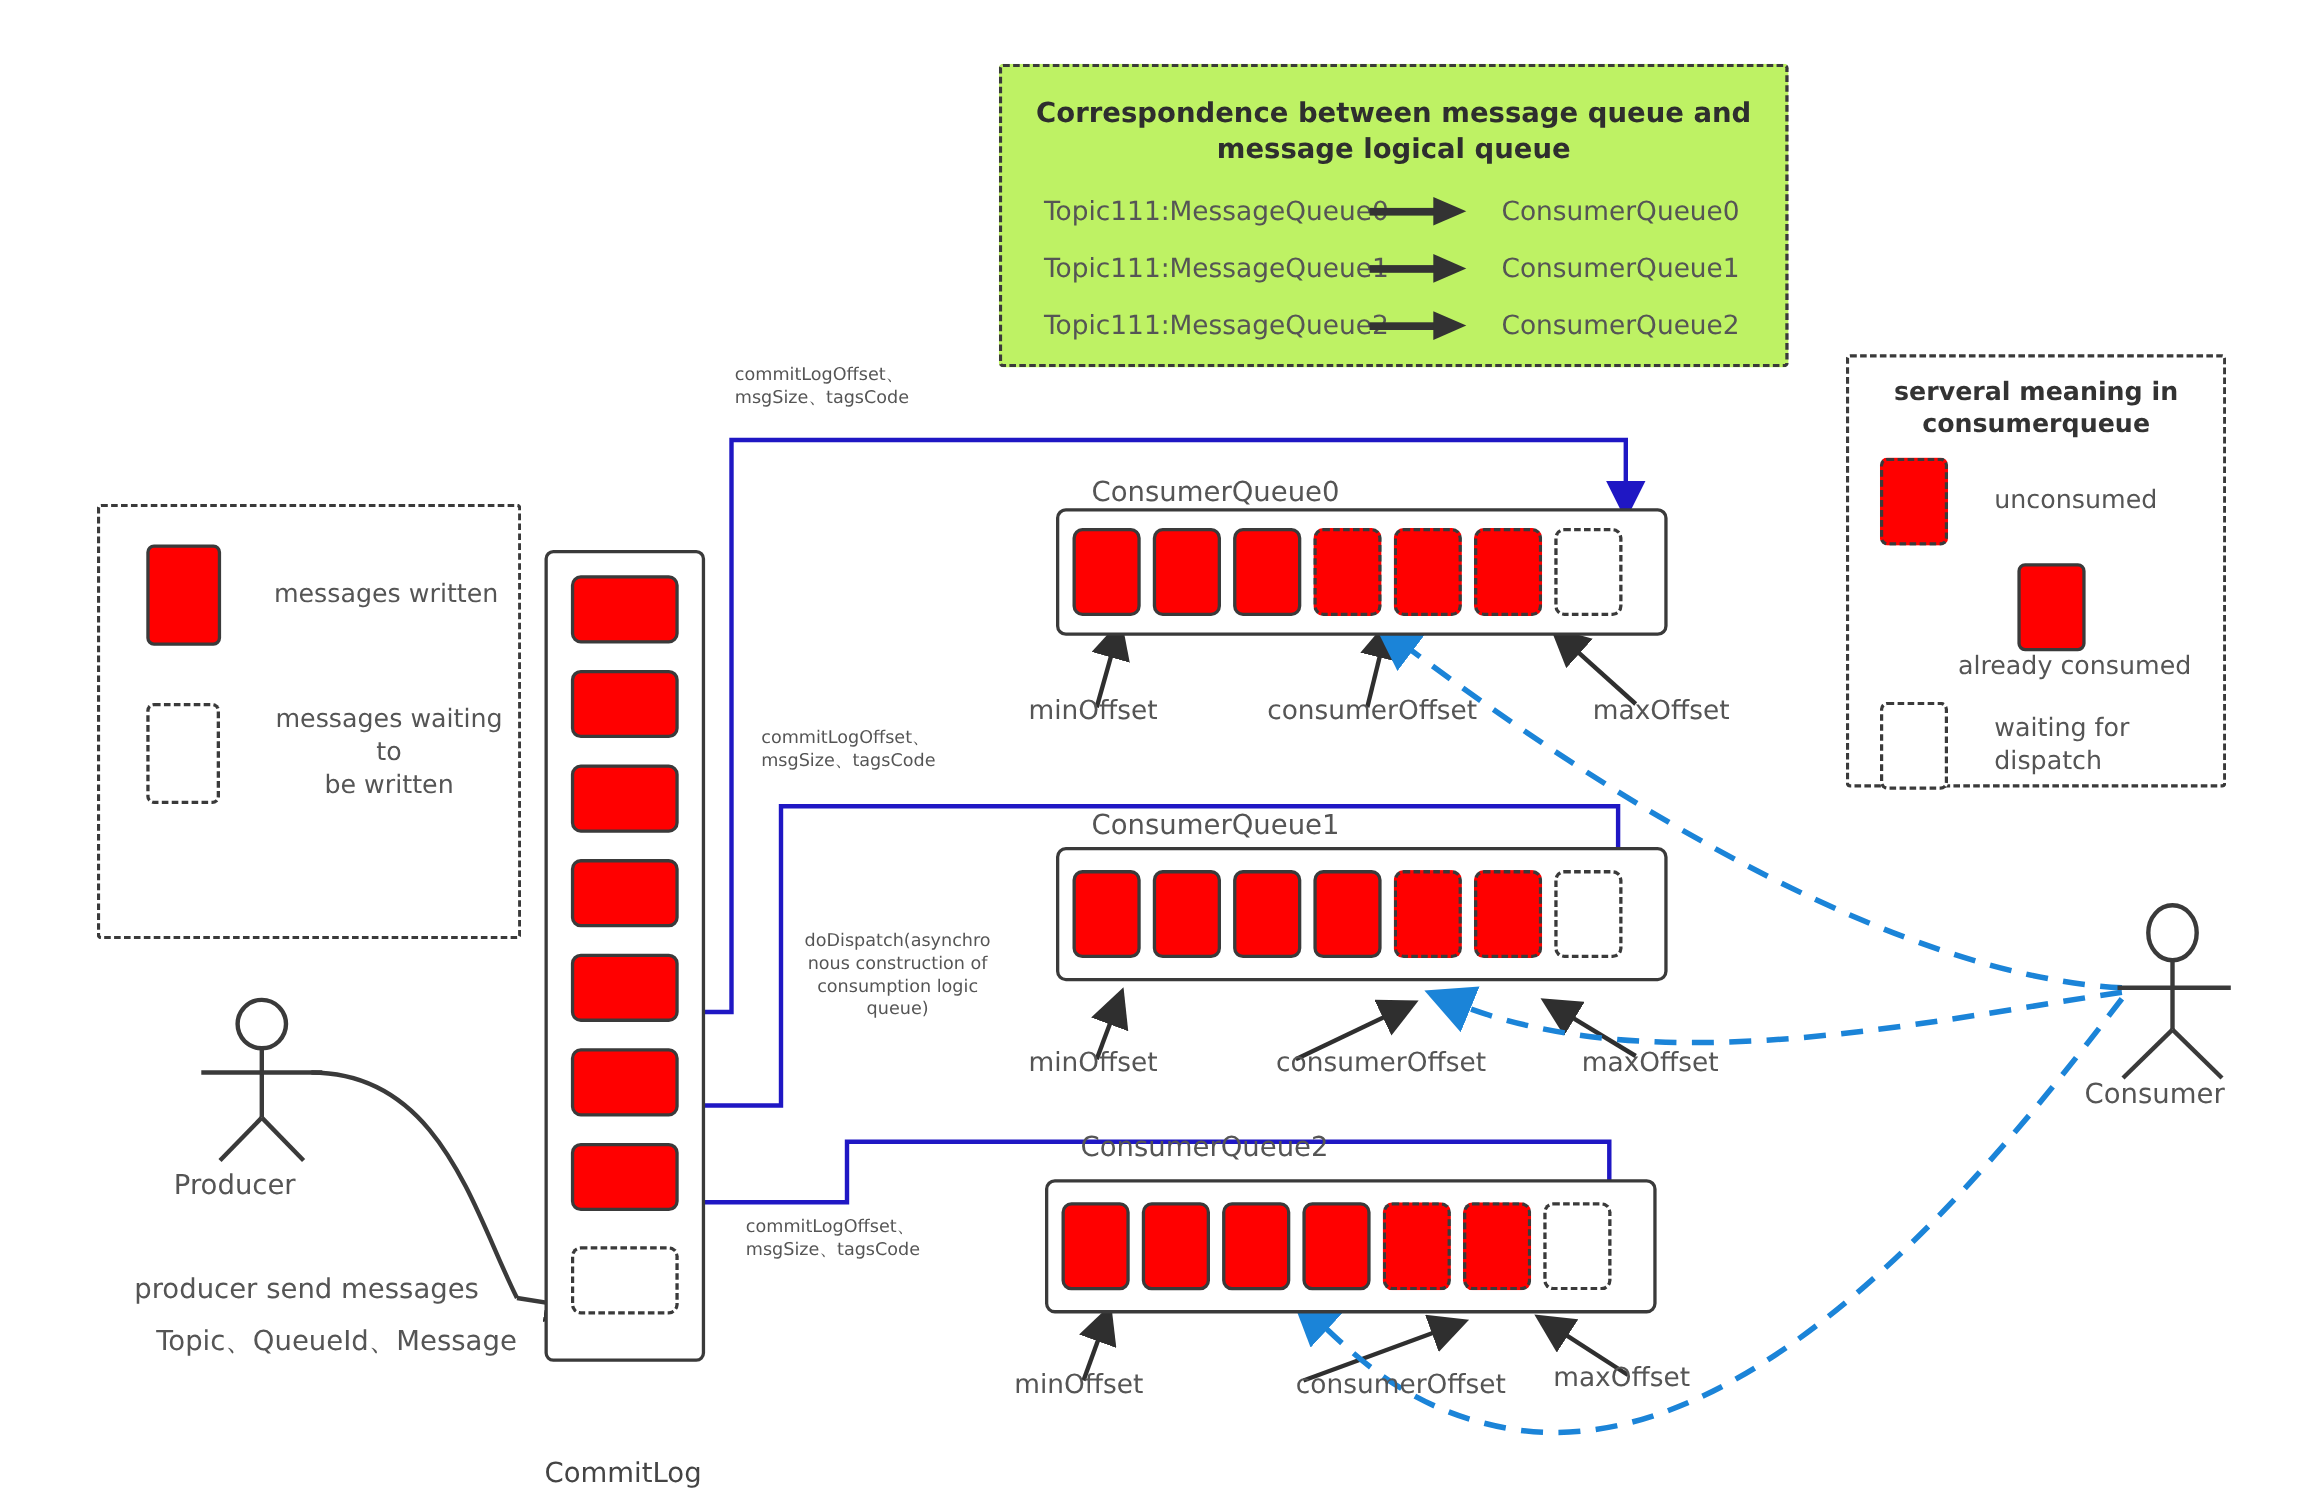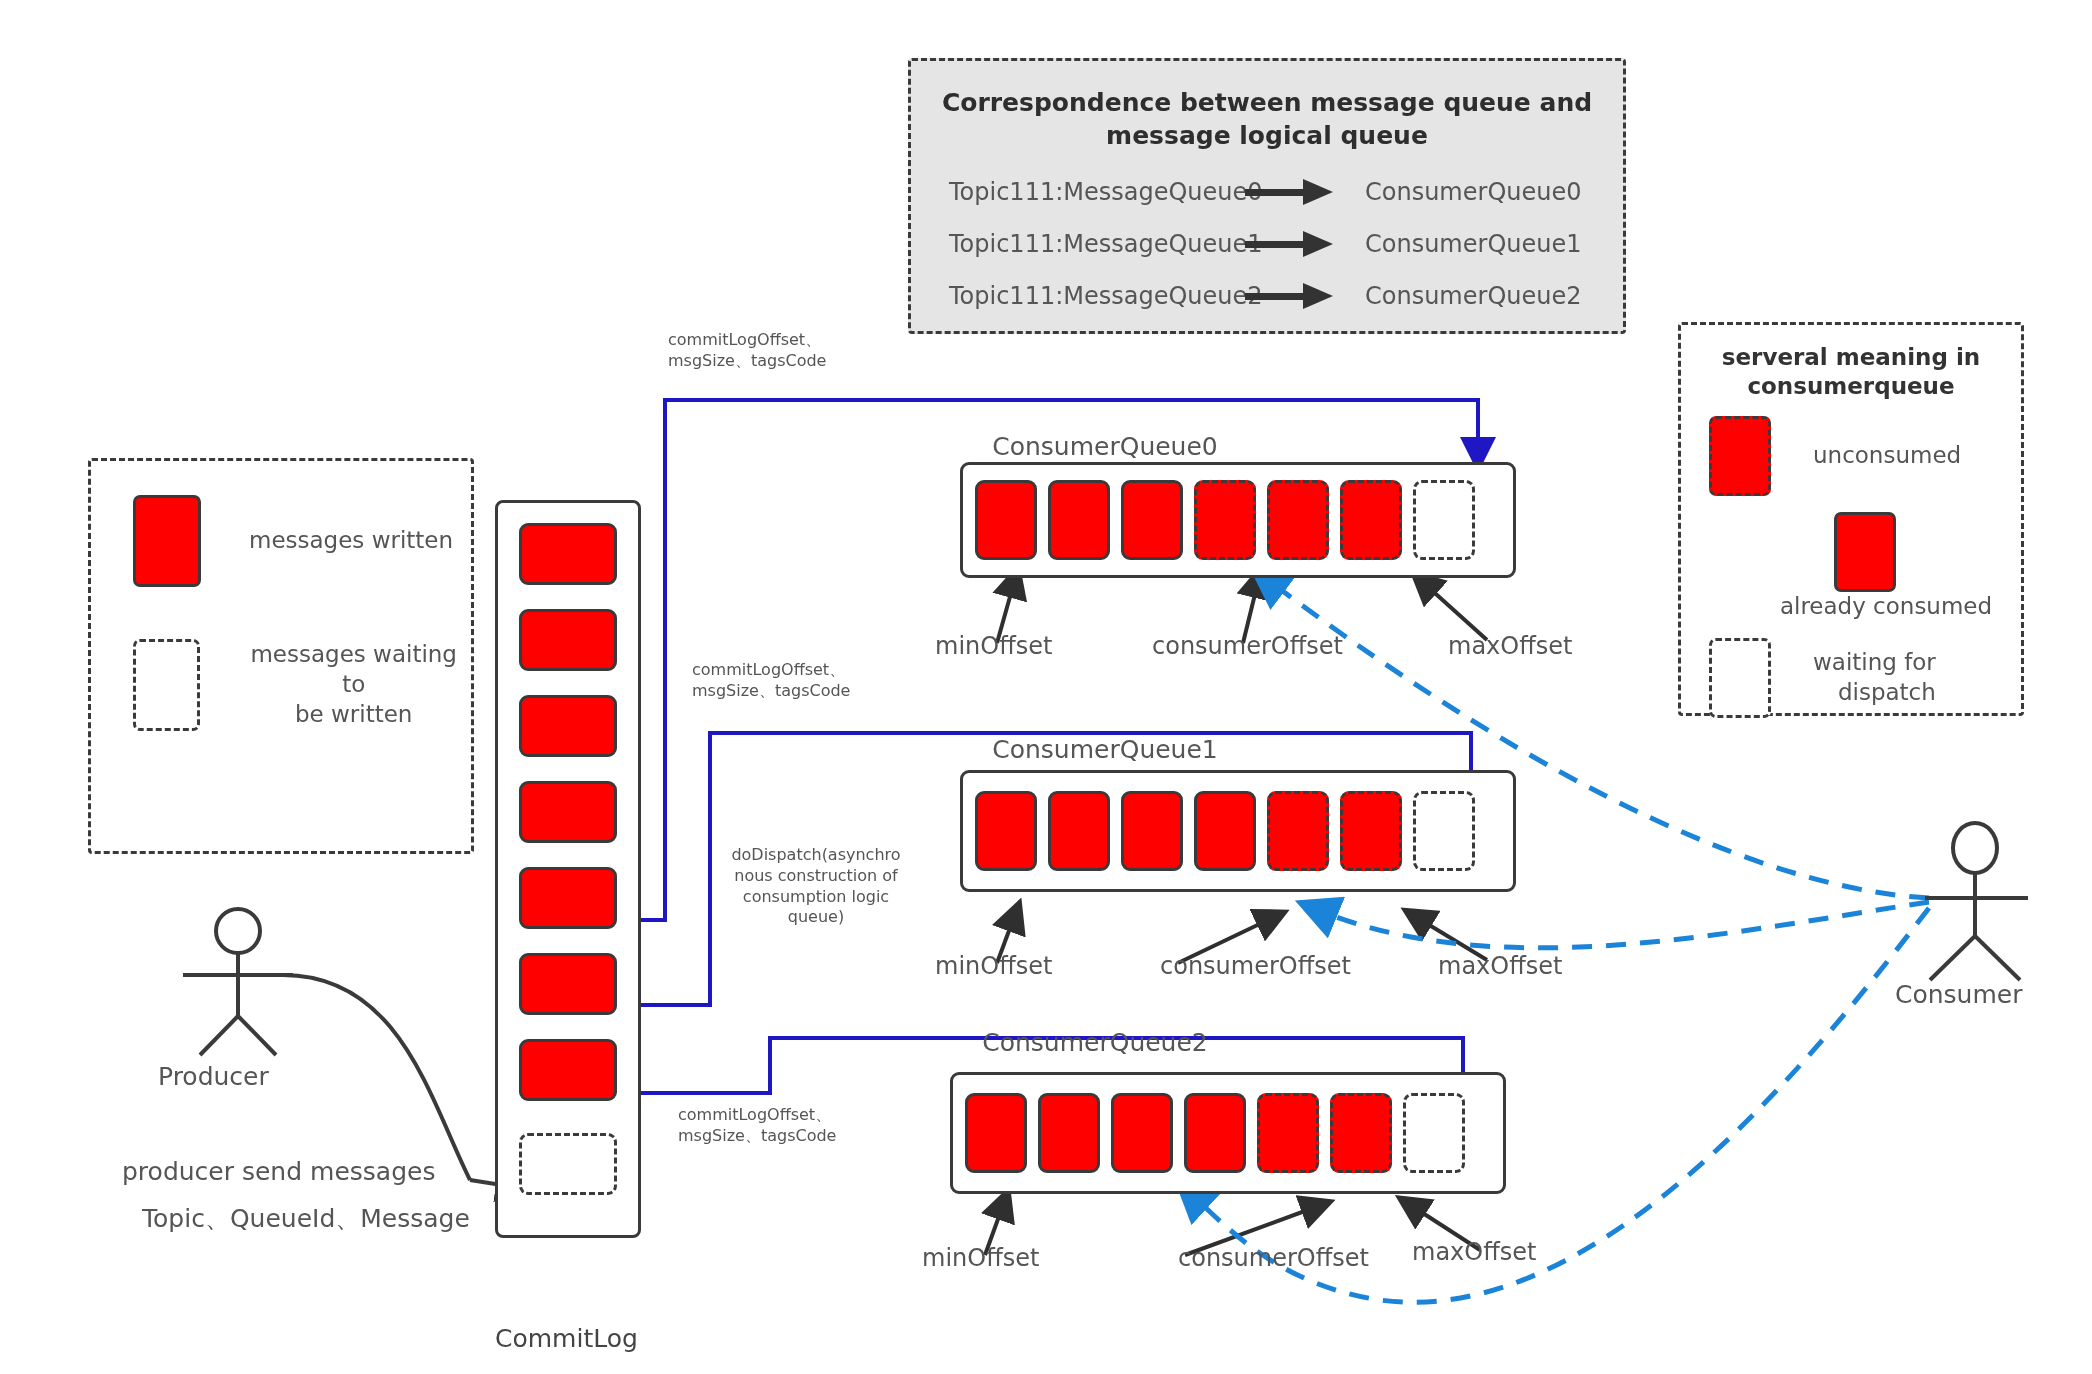--- a/index.html
+++ b/index.html
@@ -10,21 +10,21 @@
 
   .legend-box{position:absolute;border:3px dashed #3a3a3a;border-radius:4px;background:#fff;}
   .legend-title{font-weight:bold;font-size:23px;text-align:center;color:#333;line-height:1.28;}
   .legend-row{display:flex;align-items:center;}
   .legend-label{font-size:23px;color:#555;line-height:1.3;}
 
   .swatch-solid{background:#FF0000;border:3px solid #3a3a3a;border-radius:7px;}
   .swatch-dashed-red{background:#FF0000;border:3px dashed #3a3a3a;border-radius:7px;}
   .swatch-dashed-empty{background:#fff;border:3px dashed #3a3a3a;border-radius:7px;}
 
-  .corr-box{position:absolute;border:3px dashed #3a3a3a;border-radius:4px;background:#e5e5e5;}
+  .corr-box{position:absolute;border:3px dashed #3a3a3a;border-radius:4px;background:#bef264;}
   .corr-title{font-weight:bold;font-size:25px;text-align:center;color:#2e2e2e;line-height:1.3;}
   .corr-row{display:flex;align-items:center;justify-content:space-between;font-size:24px;color:#555;}
   .corr-left{width:270px;text-align:left;}
   .corr-right{width:220px;text-align:left;}
   .corr-arrow{width:95px;height:18px;position:relative;}
   .corr-arrow .shaft{position:absolute;left:0;top:6px;width:62px;height:7px;background:#333;}
   .corr-arrow .head{position:absolute;left:58px;top:-4px;width:0;height:0;
       border-top:13px solid transparent;border-bottom:13px solid transparent;border-left:30px solid #333;}
 
   .commitlog-outer{position:absolute;border:3px solid #3a3a3a;border-radius:8px;background:#fff;}
@@ -180,21 +180,21 @@
       <span class="legend-label" style="margin-left:42px;">unconsumed</span>
     </div>
 
     <div class="legend-row" style="margin:16px 0 0 28px;flex-direction:column;">
       <span class="swatch-solid" style="width:56px;height:74px;"></span>
       <span class="legend-label" style="margin-left:42px;">already consumed</span>
     </div>
 
     <div class="legend-row" style="margin:16px 0 0 28px;">
       <span class="swatch-dashed-empty" style="width:56px;height:74px;"></span>
-      <span class="legend-label" style="margin-left:42px;text-align:right;white-space:pre-line;">waiting for
+      <span class="legend-label" style="margin-left:42px;text-align:left;white-space:pre-line;">waiting for
 dispatch</span>
     </div>
   </div>
 
   <div class="commitlog-outer" style="left:495px;top:500px;width:140px;height:732px;">
     <div class="cl-cell filled" style="left:21px;top:20px;"></div>
     <div class="cl-cell filled" style="left:21px;top:106px;"></div>
     <div class="cl-cell filled" style="left:21px;top:192px;"></div>
     <div class="cl-cell filled" style="left:21px;top:278px;"></div>
     <div class="cl-cell filled" style="left:21px;top:364px;"></div>

